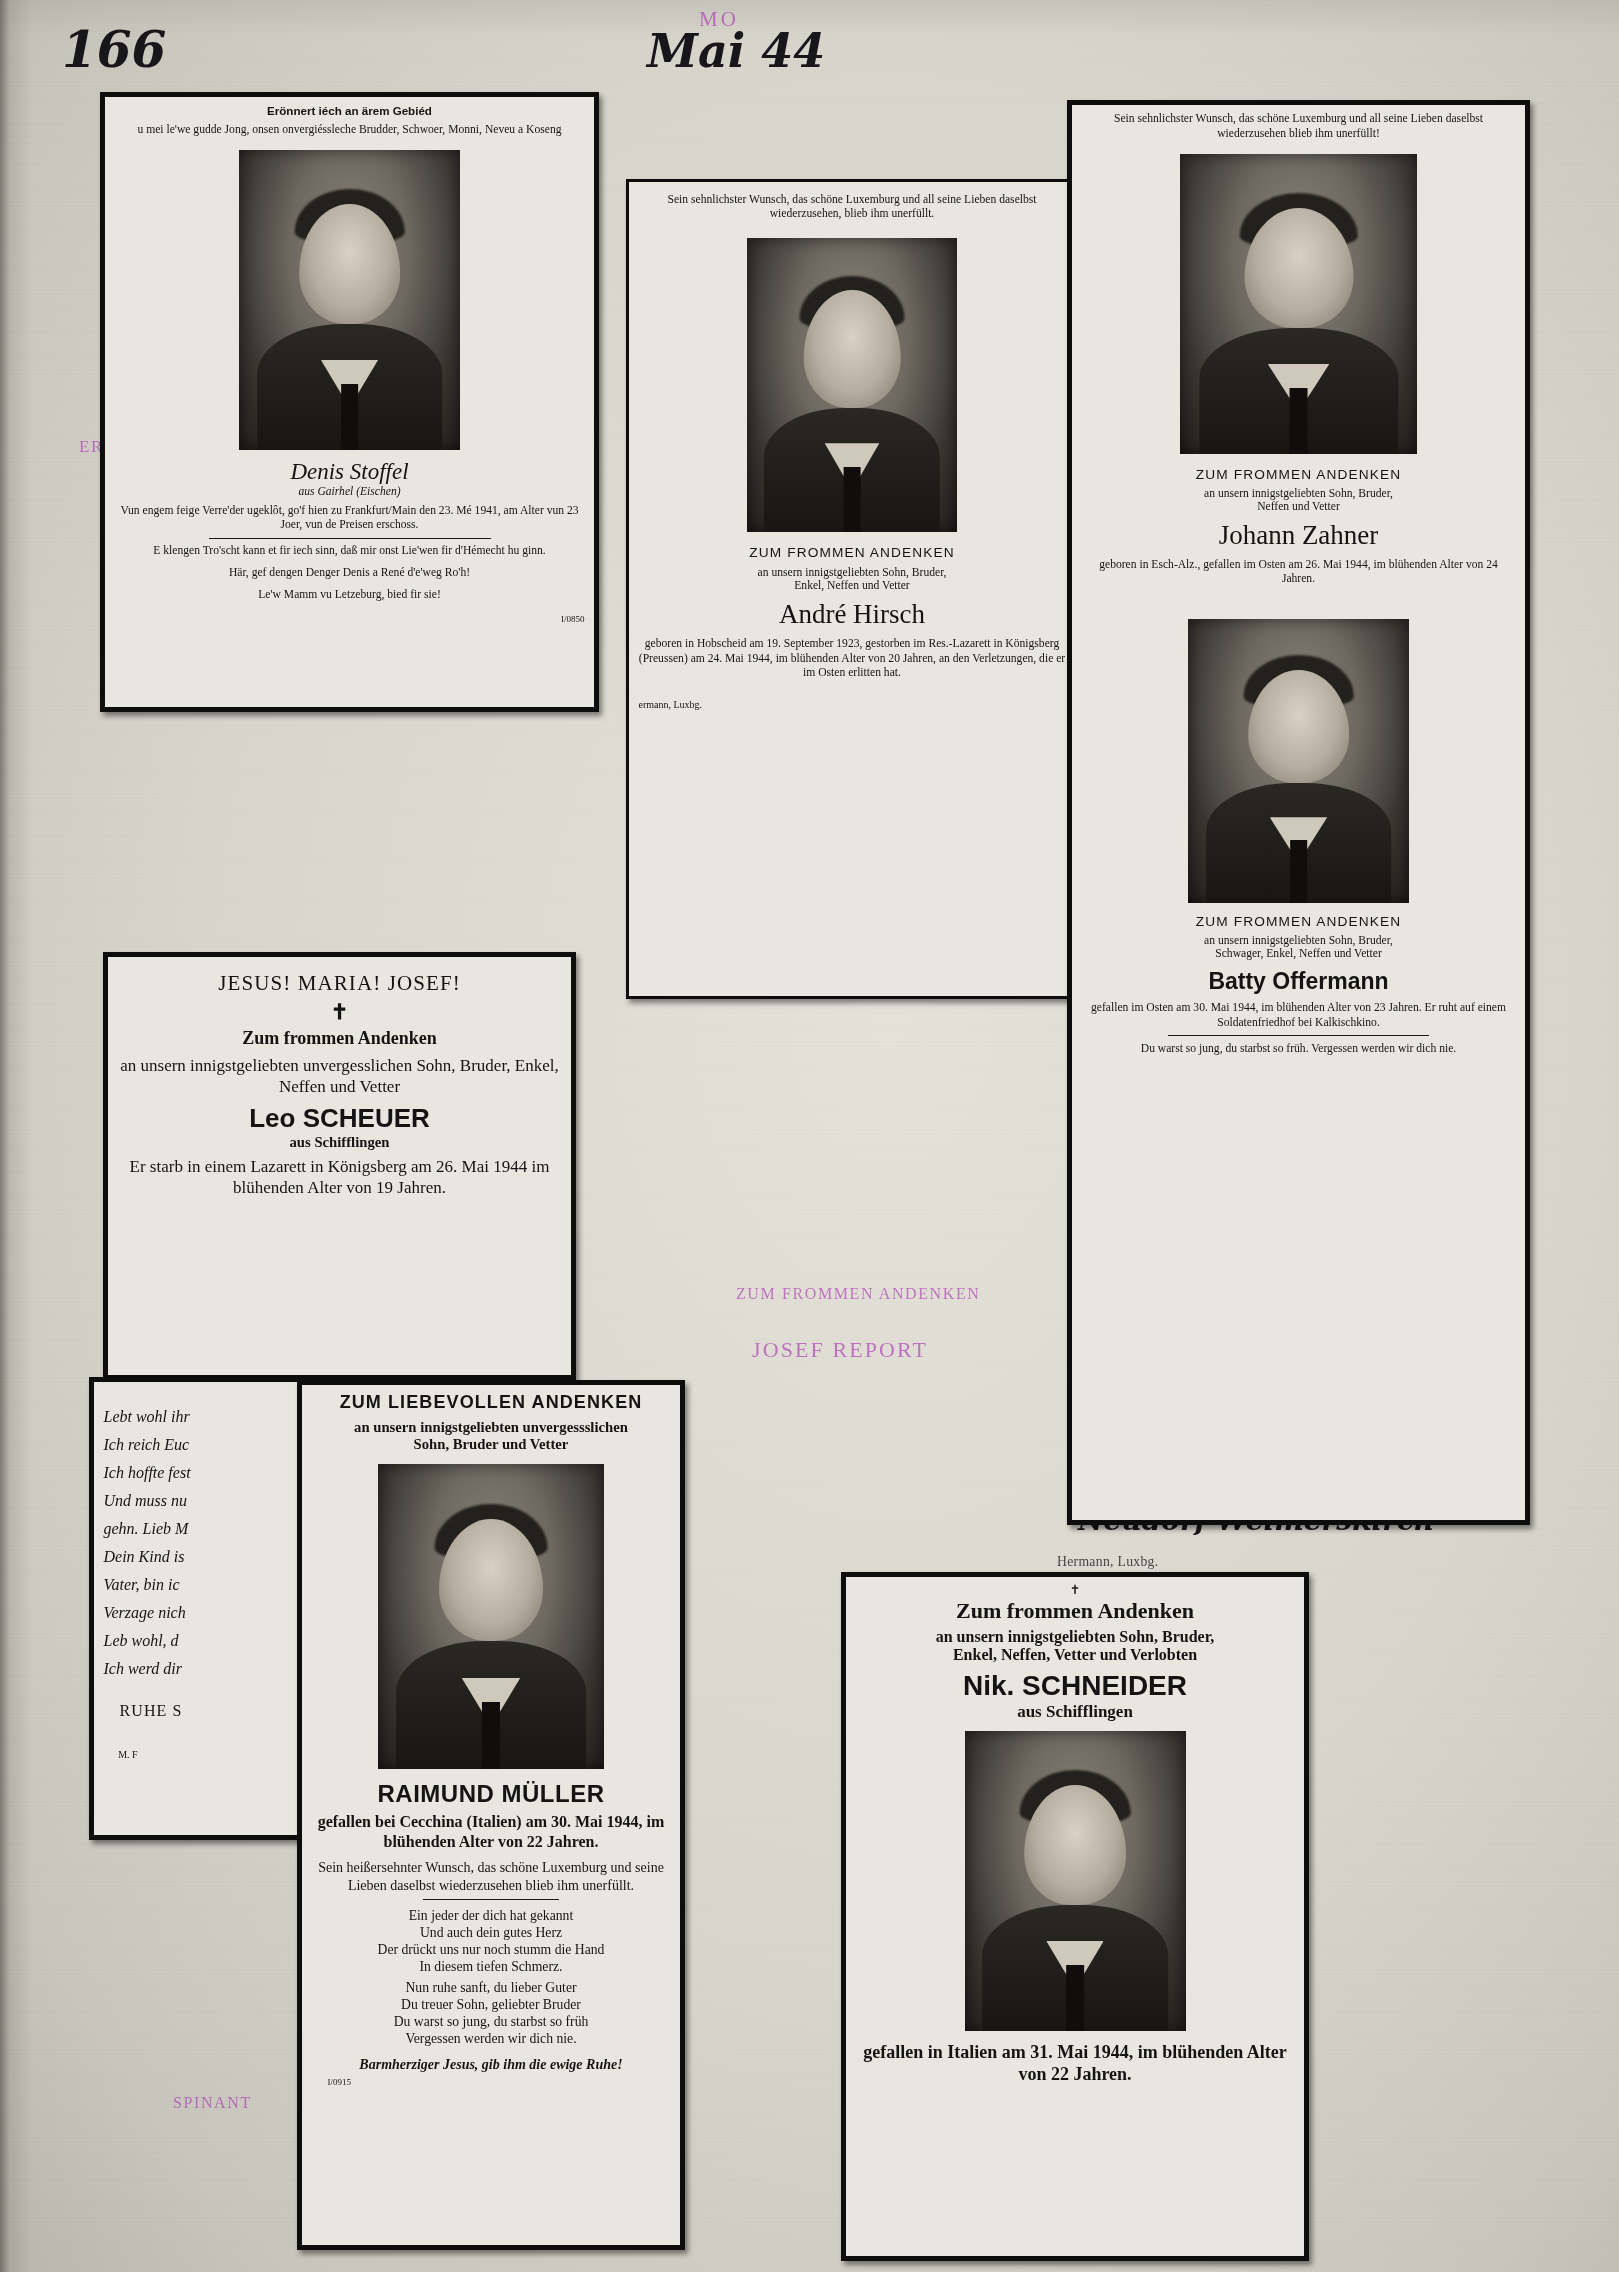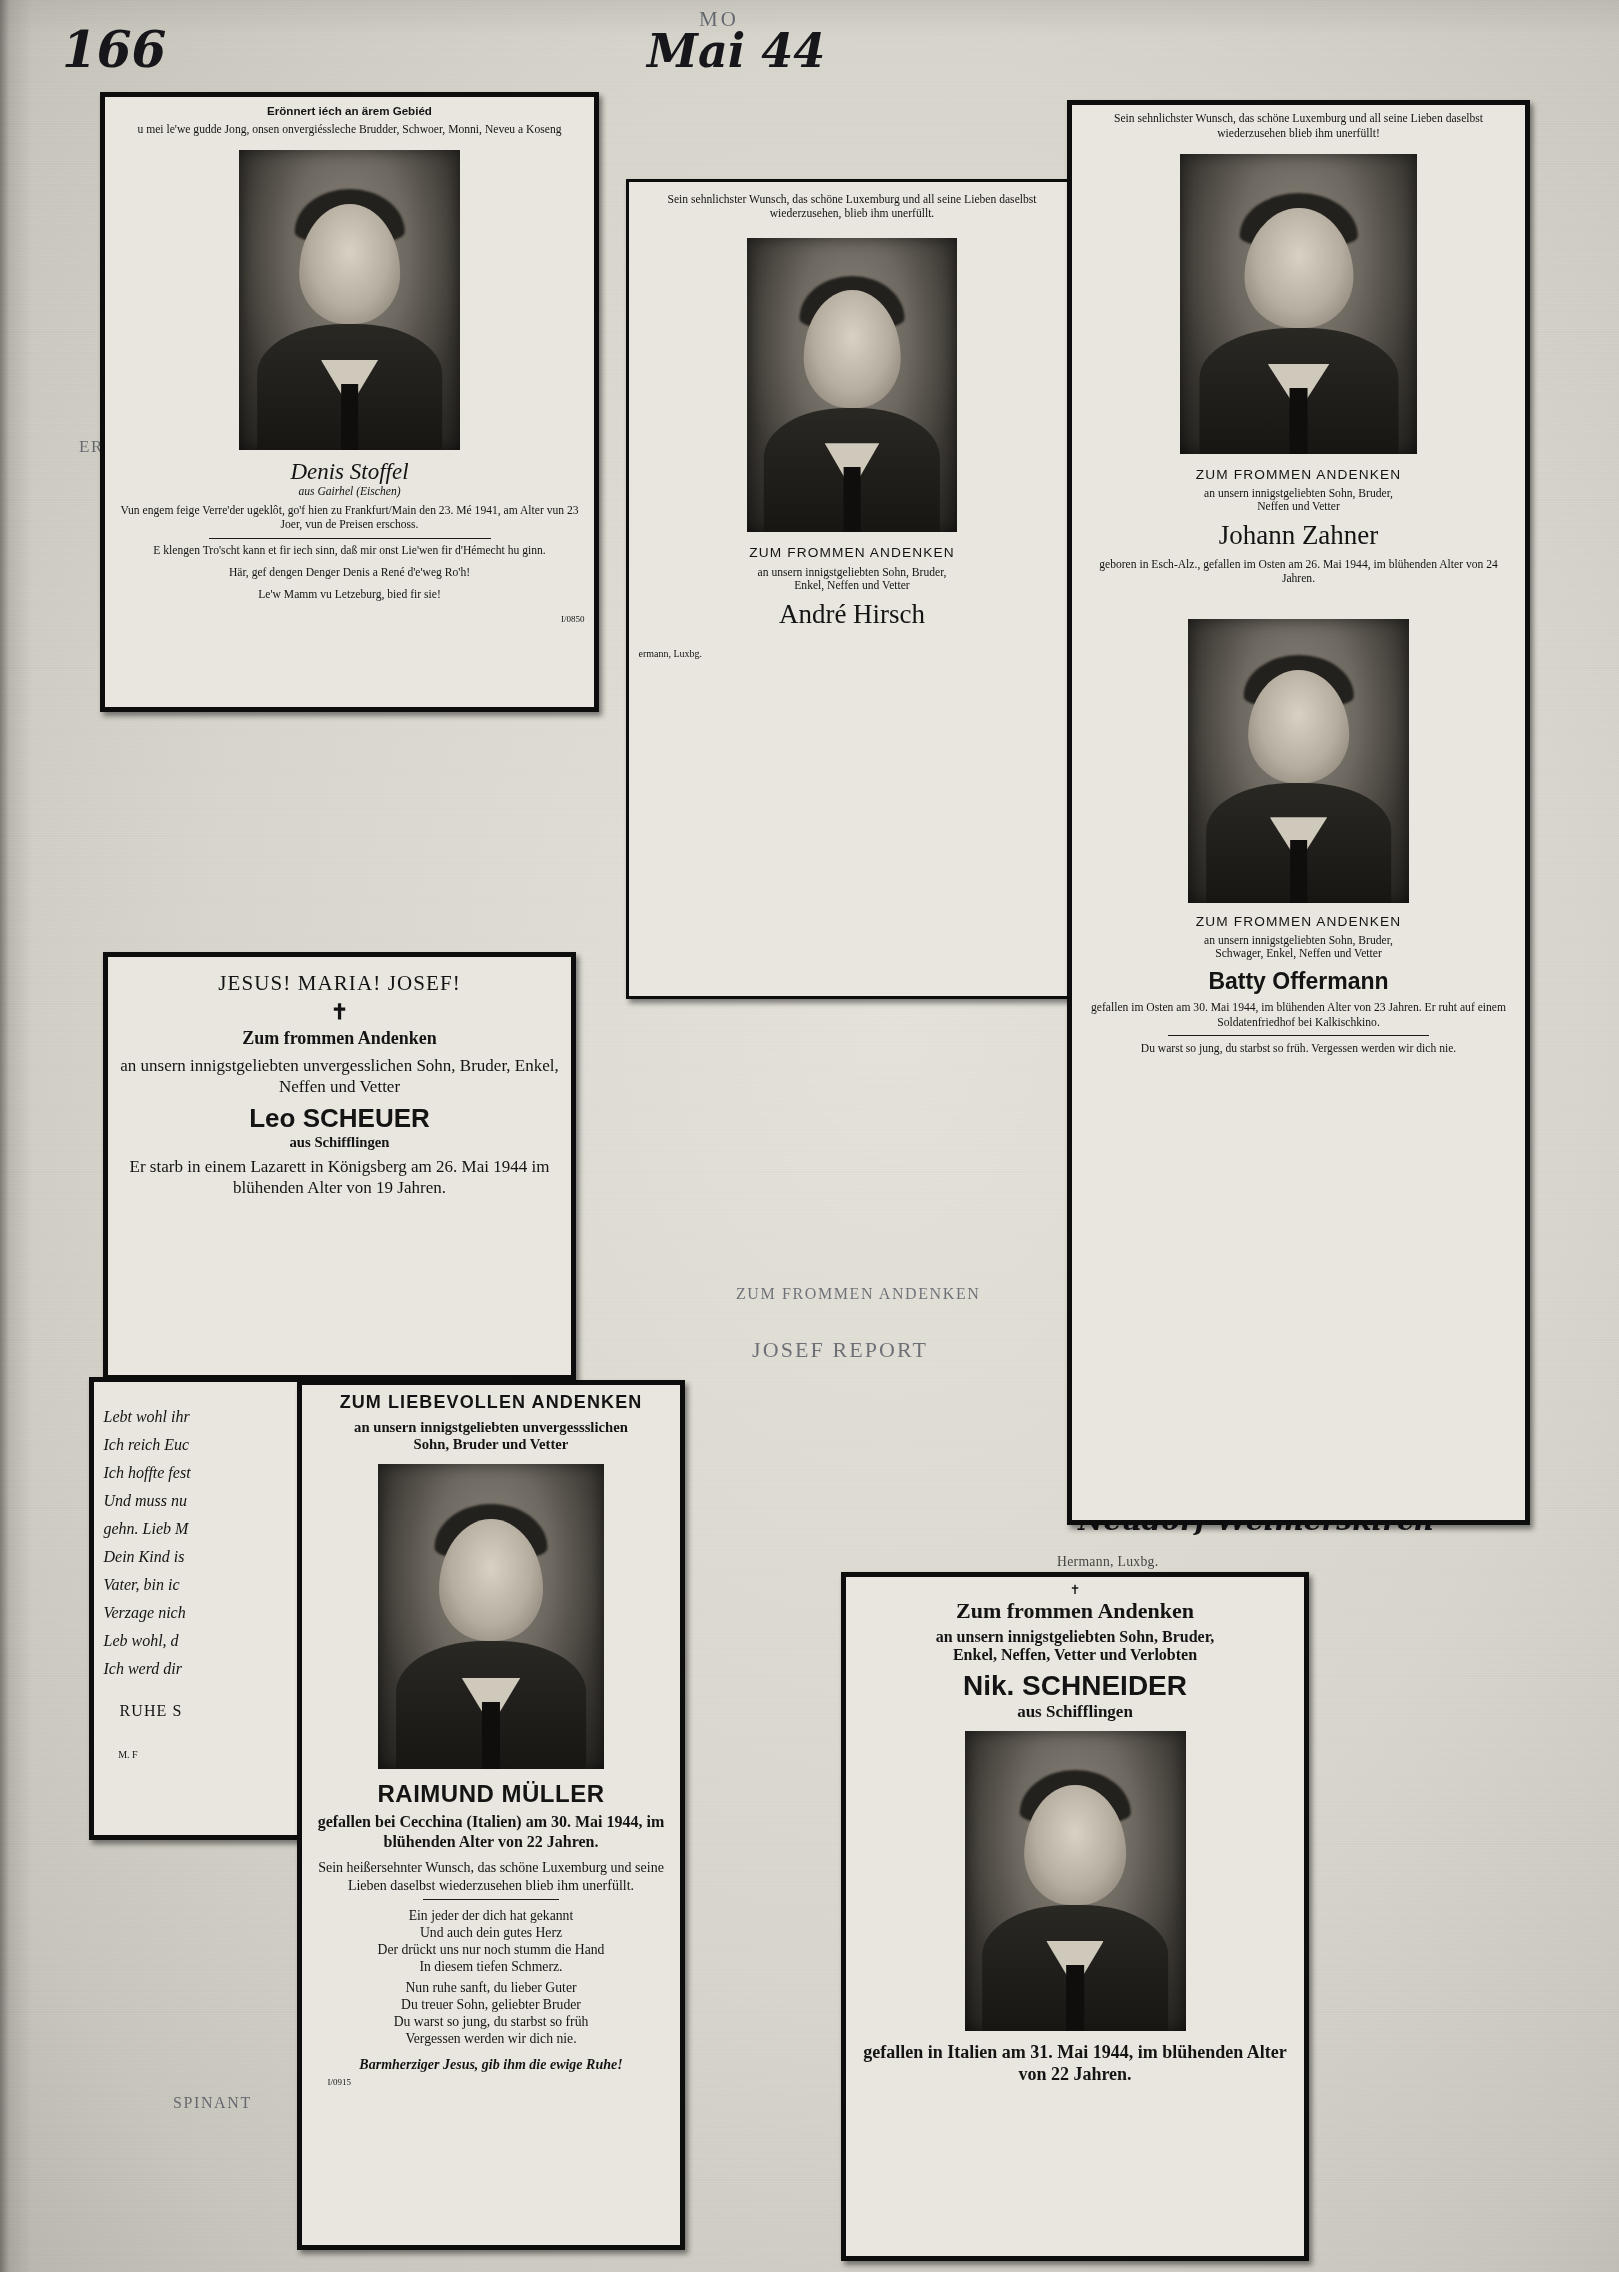--- a/index.html
+++ b/index.html
@@ -20,21 +20,21 @@
   }
   #scan:after{
     content:"";position:absolute;inset:0;
     background:
       repeating-linear-gradient(0deg, rgba(0,0,0,0.015) 0 1.1px, rgba(255,255,255,0.01) 1.1px 2.1px);
     pointer-events:none;
   }
   
   .ghost{
     position:absolute;
-    color:#0f172a;
+    color:#a21caf;
     font-family:"Liberation Serif",serif;
     opacity:.55;
     text-align:center;
     line-height:1.35;
     letter-spacing:0.3px;
     user-select:none;
   }
 
   
   .hand{
@@ -169,20 +169,21 @@
       <div class="hair"></div>
         <div class="face"></div>
         <div class="torso"></div>
         <div class="collar"></div>
         <div class="tie"></div>
     </div>
     <div class="ctr lg sp" style="margin-top:13.7px;font-family:'Liberation Sans',sans-serif;">ZUM FROMMEN ANDENKEN</div>
     <div class="ctr md" style="margin-top:5.3px;">an unsern innigstgeliebten Sohn, Bruder,</div>
     <div class="ctr md">Enkel, Neffen und Vetter</div>
     <div class="ctr xxl name-serif" style="margin-top:7.4px;font-size:27px;">André Hirsch</div>
+    <div class="ctr md tight" style="margin-top:7.4px;">geboren in Hobscheid am 19. September 1923, gestorben im Res.-Lazarett in Königsberg (Preussen) am 24. Mai 1944, im blühenden Alter von 20 Jahren, an den Verletzungen, die er im Osten erlitten hat.</div>
     <div class="left sm" style="margin-top:18px;">ermann, Luxbg.</div>
   </div>
 </div>
 
 <div class="card" style="left:1067px;top:100px;width:463px;height:1425px;">
   <div class="inner">
     <div class="ctr md tight">Sein sehnlichster Wunsch, das schöne Luxemburg und all seine Lieben daselbst wiederzusehen blieb ihm unerfüllt!</div>
     <div class="photo" style="width:237px;height:300px;margin-top:12.6px;">
       <div class="hair"></div>
         <div class="face"></div>

